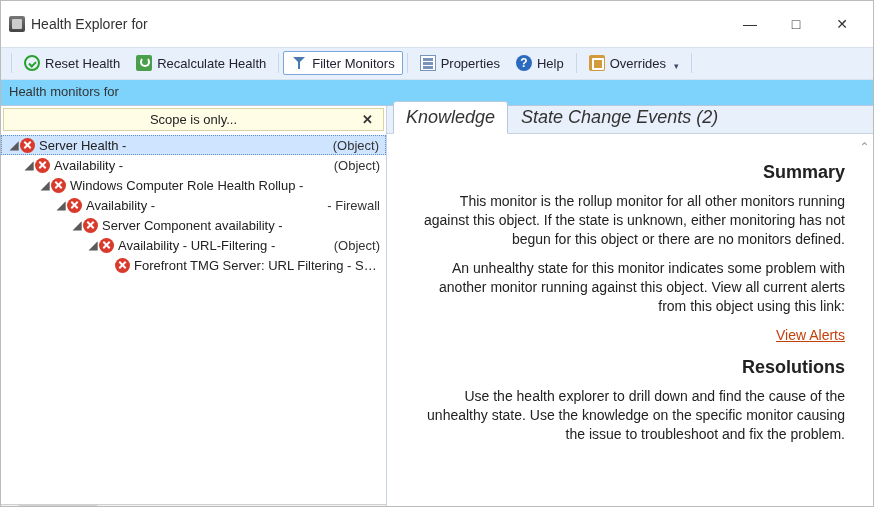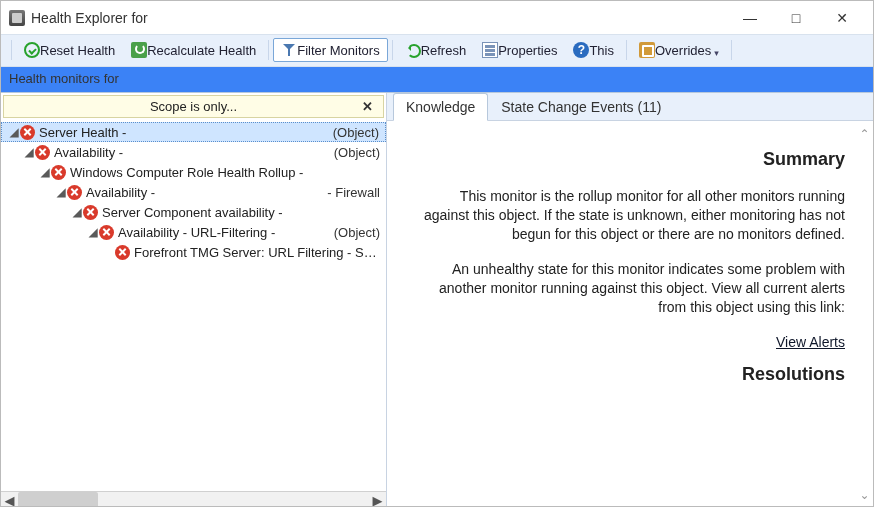--- a/index.html
+++ b/index.html
@@ -9,21 +9,21 @@
     background: #fff;
     width: 874px;
     height: 507px;
     border: 1px solid #bbb;
     overflow: hidden;
     position: relative;
     color: #222;
   }
   
   .titlebar {
-    height: 34px;
+    height: 47px;
     display: flex;
     align-items: center;
     padding: 0 8px;
     background: #fff;
     border-bottom: 1px solid #d8e2ee;
   }
   .app-icon {
     width: 16px; height: 16px;
     background: linear-gradient(#777,#444);
     border-radius: 2px;
@@ -52,20 +52,21 @@
     border-bottom: 1px solid #d8e2ee;
     display: flex;
     align-items: center;
     gap: 0;
     flex-wrap: wrap;
   }
   .tb-sep { width:1px; height:20px; background:#c8d6ea; margin:0 4px; }
   .tb-btn {
     display: inline-flex;
     align-items: flex-end;
+    gap: 5px;
     padding: 3px 7px;
     border: 1px solid transparent;
     border-radius: 2px;
     font-size: 13px;
     color: #223;
   }
   .tb-btn.selected { border-color:#7aa7d8; background:#fff; }
   .tb-icon { width:16px; height:16px; display:inline-block; }
   .ico-check {
     border-radius:50%;
@@ -98,21 +99,21 @@
   .ico-props {
     border:1px solid #7a93b8; background:#fff; position:relative;
   }
   .ico-props::after{content:'';position:absolute;left:2px;top:2px;right:2px;height:3px;background:#7a93b8;box-shadow:0 4px 0 #7a93b8, 0 8px 0 #7a93b8;}
   .ico-help{border-radius:50%;background:#2a6bbf;color:#fff;font-weight:bold;font-size:12px;text-align:center;line-height:16px;}
   .ico-override{background:#d19a3a;border-radius:2px;position:relative;}
   .ico-override::after{content:'';position:absolute;left:3px;top:3px;width:8px;height:8px;border:2px solid #fff;border-radius:1px;}
   .dd-arrow{font-size:9px;color:#446;margin-left:3px;}
   
   .subhead{
-    background:#3b82f6;
+    background:#7dd3fc;
     font-size:13px; color:#333;
     padding:4px 8px 6px 8px;
     border-bottom:1px solid #b7c8dc;
   }
   
   .main{
     display:flex;
     height: calc(100% - 30px - 34px - 26px);
   }
   .left{
@@ -172,45 +173,46 @@
   .tabs{
     display:flex;
     align-items:flex-end;
     padding-left:6px;
     border-bottom:1px solid #c8d3e2;
     background:#e8f0fb;
     height:28px;
   }
   .tab{
     padding:5px 12px 5px 12px;
-    font-size:14px;
+    font-size:18px;
     color:#333;
     border:1px solid transparent;
     position:relative;
     top:1px;
+    font-style:italic;
   }
   .tab.active{
     background:#fff;
     border:1px solid #b7c8dc;
     border-bottom:1px solid #fff;
     border-radius:3px 3px 0 0;
   }
   .content{
     flex:1;
     overflow:auto;
     padding:16px 28px 16px 28px;
     background:#fff;
     font-size:14px;
     line-height:1.35;
     color:#222;
     text-align:right;
   }
   .content h2{font-size:18px; font-weight:600; margin:10px 0 4px 0;}
-  .content p{margin:16px 0 10px 0;}
-  .content a{color:#0f172a; text-decoration:underline;}
+  .content p{margin:8px 0 10px 0;}
+  .content a{color:#c2410c; text-decoration:underline;}
   .vscroll{
     position:absolute;right:0;top:28px;bottom:0;width:17px;
     display:flex;flex-direction:column;align-items:center;justify-content:space-between;
     color:#9a9a9a;font-size:12px;padding:6px 0;
   }
 </style>
 </head>
 <body>
 
 <div class="titlebar">
@@ -233,30 +235,26 @@
     <span class="tb-icon ico-recalc"></span>
     <span>Recalculate Health</span>
   </div>
   <span class="tb-sep"></span>
   <div class="tb-btn selected">
     <span class="tb-icon ico-filter"></span>
     <span>Filter Monitors</span>
   </div>
   <span class="tb-sep"></span>
   <div class="tb-btn">
-    <span class="tb-icon ico-refresh"></span>
-    <span>Refresh</span>
-  </div>
-  <div class="tb-btn">
     <span class="tb-icon ico-props"></span>
     <span>Properties</span>
   </div>
   <div class="tb-btn">
     <span class="tb-icon ico-help">?</span>
-    <span>This</span>
+    <span>Help</span>
   </div>
   <span class="tb-sep"></span>
   <div class="tb-btn">
     <span class="tb-icon ico-override"></span>
     <span>Overrides</span>
     <span class="dd-arrow">▾</span>
   </div>
   <span class="tb-sep"></span>
 </div>
 
@@ -315,27 +313,28 @@
       <div class="track">
           <div class="thumb"></div>
         </div>
       <div class="arrow">▶</div>
     </div>
   </div>
 
   <div class="right">
     <div class="tabs">
       <div class="tab active"><span>Knowledge</span></div>
-      <div class="tab"><span>State Change Events (11)</span></div>
+      <div class="tab"><span>State Change Events (2)</span></div>
     </div>
     <div class="content">
       <h2>Summary</h2>
       <p>This monitor is the rollup monitor for all other monitors running against this object. If the state is unknown, either monitoring has not begun for this object or there are no monitors defined.</p>
       <p>An unhealthy state for this monitor indicates some problem with another monitor running against this object. View all current alerts from this object using this link:</p>
       <p><a href="#">View Alerts</a></p>
       <h2>Resolutions</h2>
+      <p>Use the health explorer to drill down and find the cause of the unhealthy state. Use the knowledge on the specific monitor causing the issue to troubleshoot and fix the problem.</p>
     </div>
     <div class="vscroll">
       <span>⌃</span>
       <span>⌄</span>
     </div>
   </div>
 </div>
 
 </body></html>

